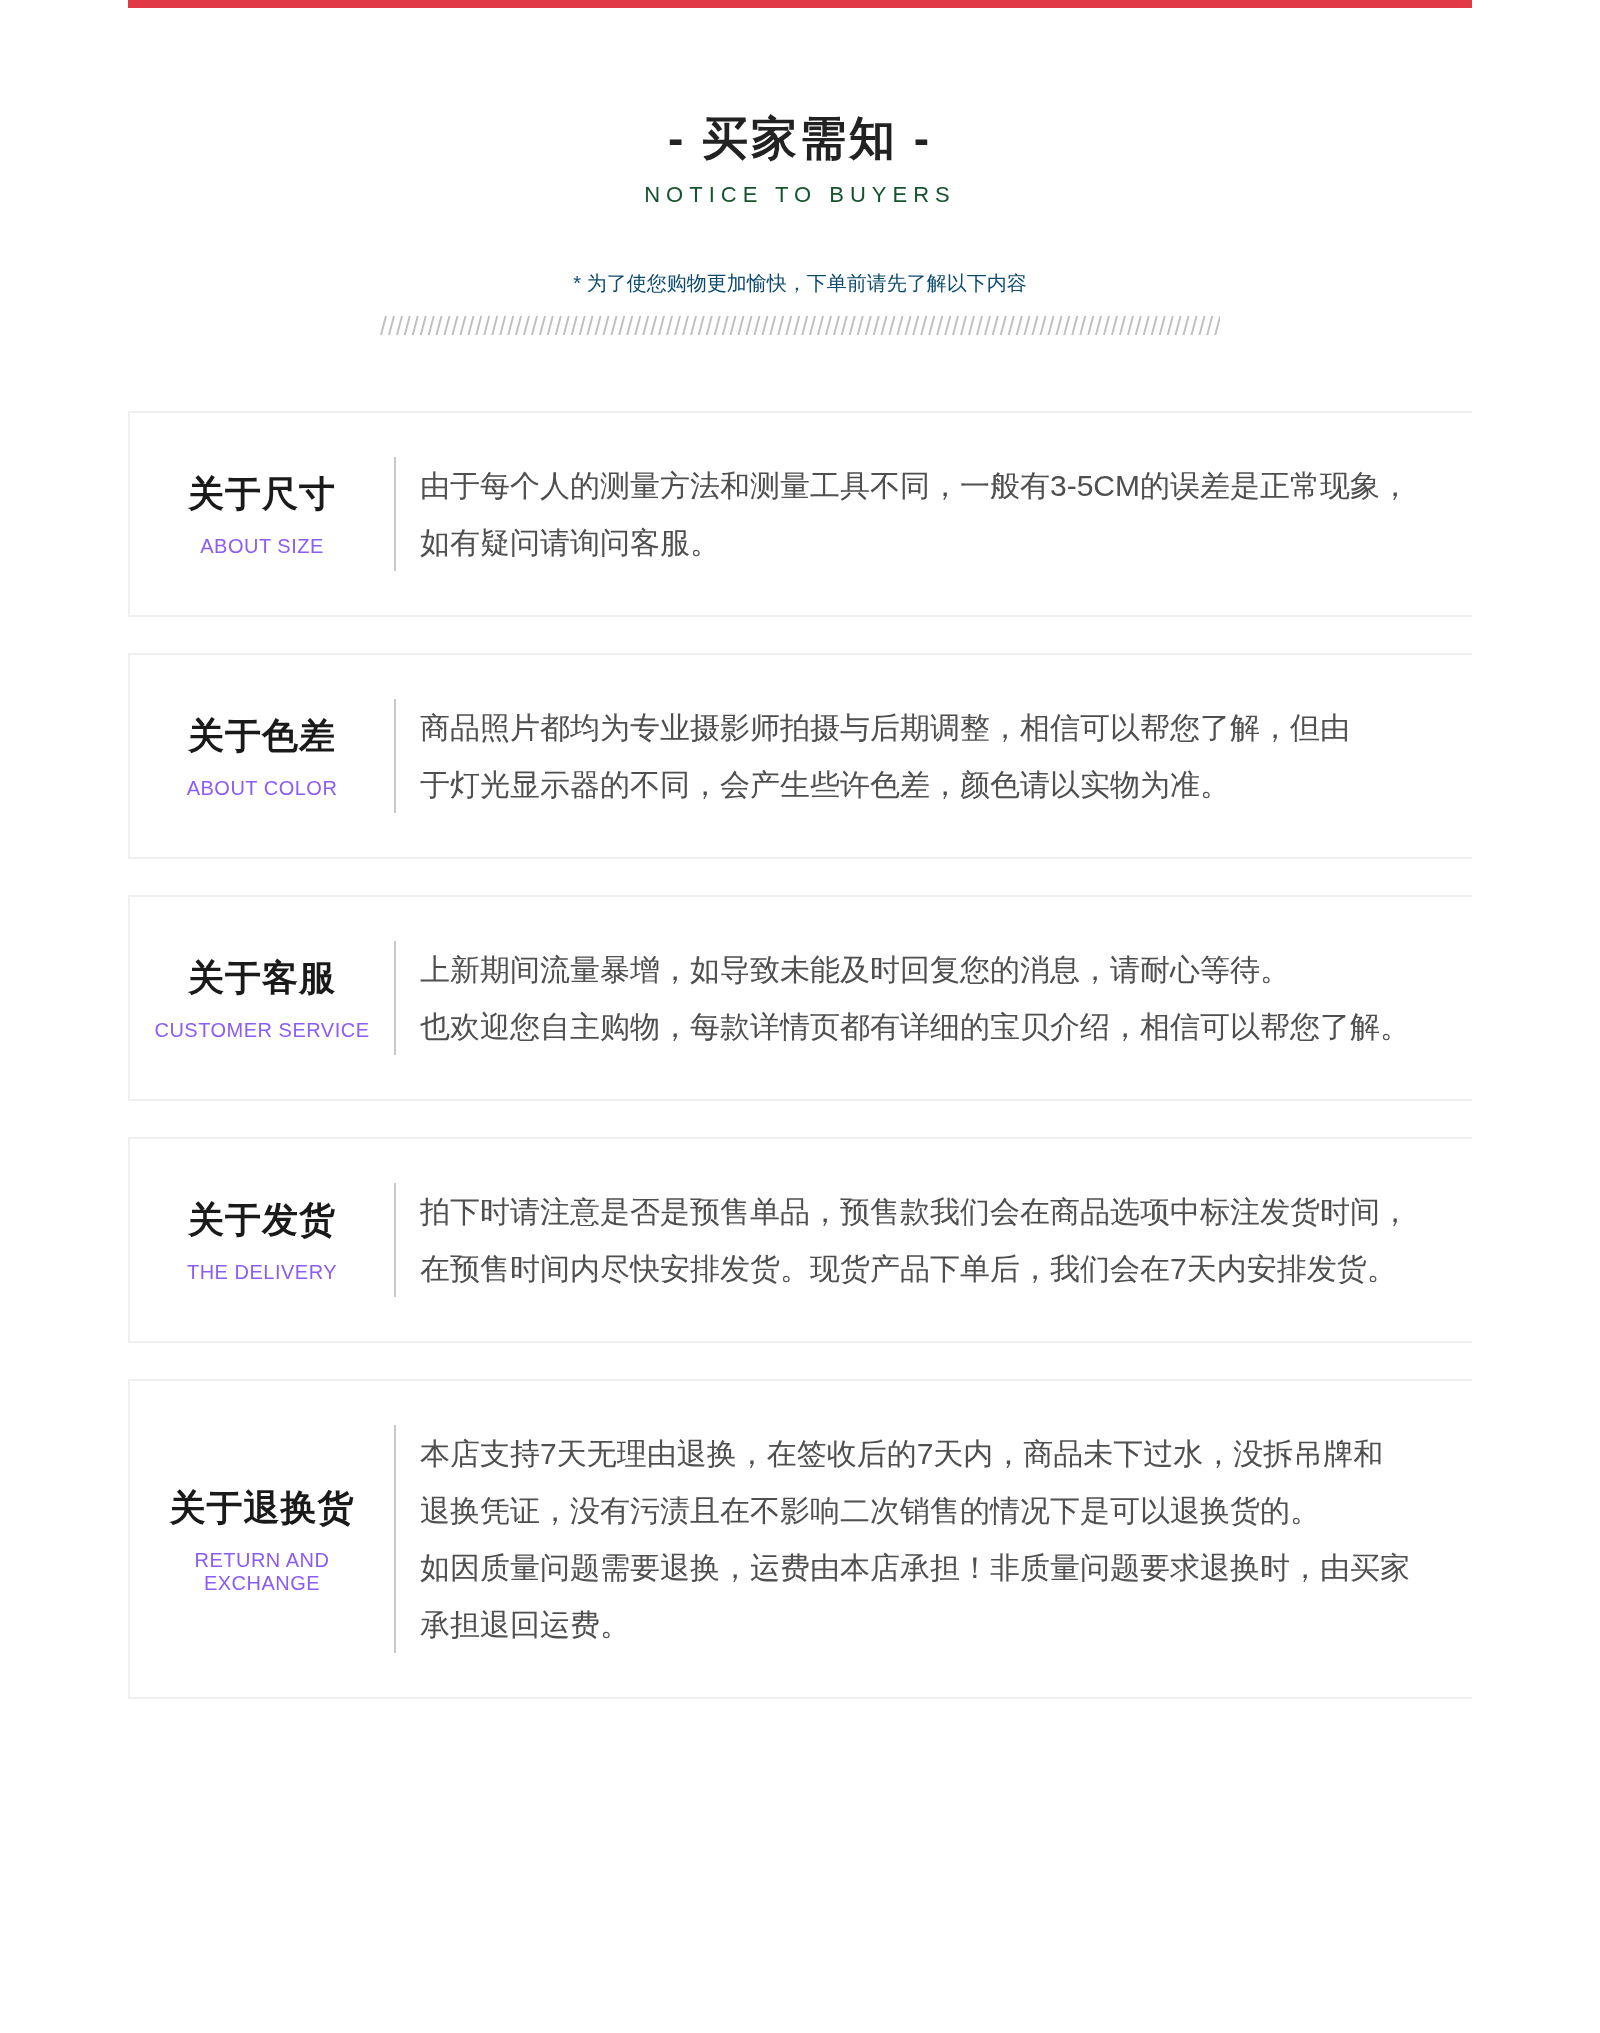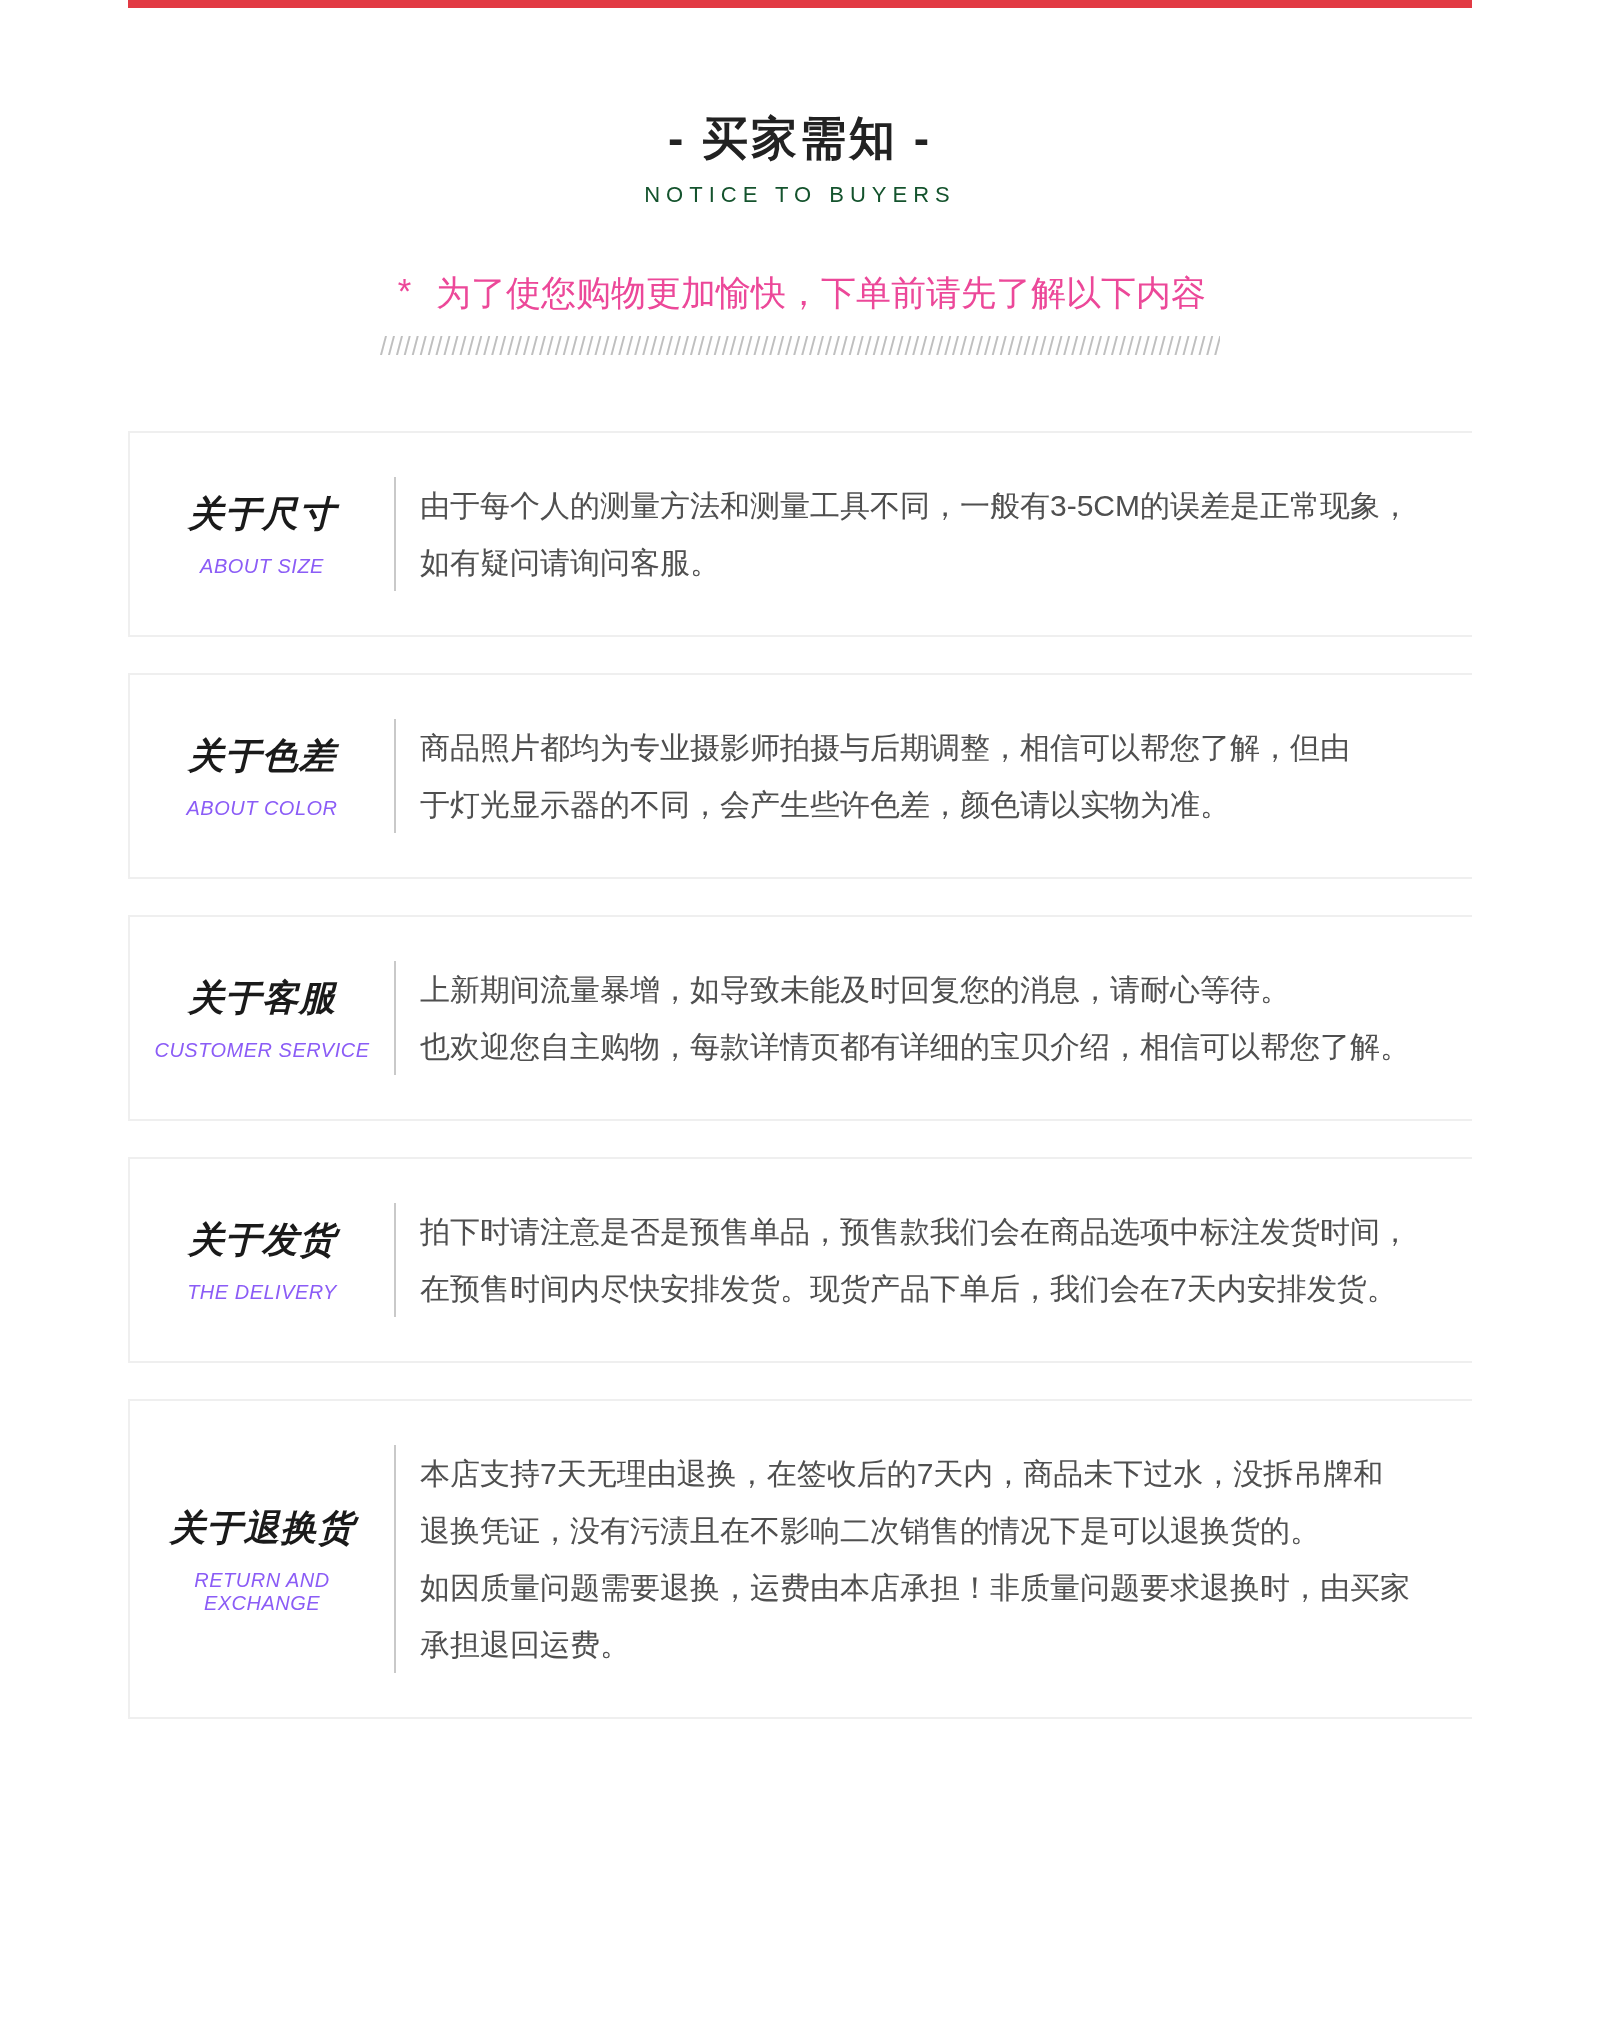--- a/index.html
+++ b/index.html
@@ -31,23 +31,22 @@
   }
   .page-subtitle {
     margin-top: 12px;
     font-size: 22px;
     letter-spacing: 6px;
     color: #14532d;
     font-weight: 400;
   }
   .intro-note {
     margin: 62px 0 0 0;
-    font-size: 35px;
-    color: #ec4899;
-    font-family: Liberation Mono, monospace;
+    font-size: 20px;
+    color: #0c4a6e;
   }
   .slash-divider {
     margin: 14px auto 0 auto;
     width: 840px;
     height: 30px;
     overflow: hidden;
     white-space: nowrap;
     font-size: 25px;
     line-height: 30px;
     color: #bfbfbf;
@@ -66,21 +65,20 @@
     align-items: center;
     padding: 44px 0;
     margin-bottom: 36px;
   }
   .label-col {
     flex: 0 0 264px;
     width: 264px;
     text-align: center;
     padding: 0 8px;
     box-sizing: border-box;
-    font-style: italic;
   }
   .label-title {
     font-size: 36px;
     font-weight: 700;
     color: #1a1a1a;
     letter-spacing: 1px;
   }
   .label-sub {
     margin-top: 16px;
     font-size: 20px;

